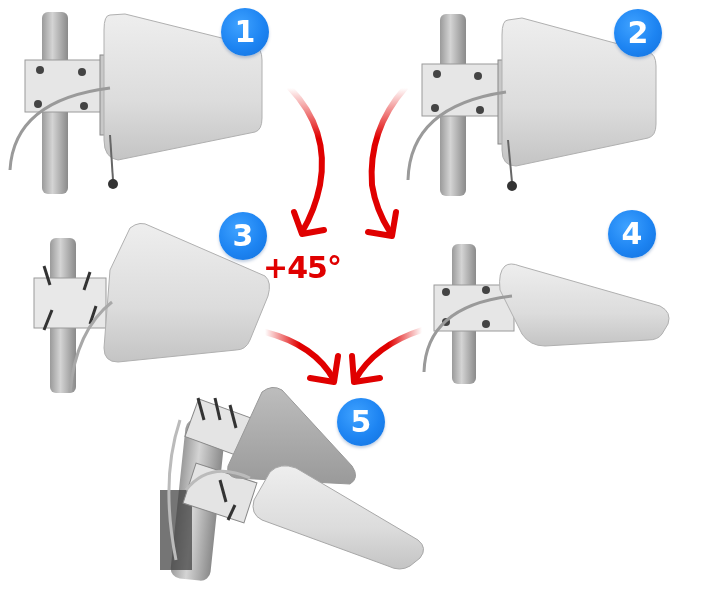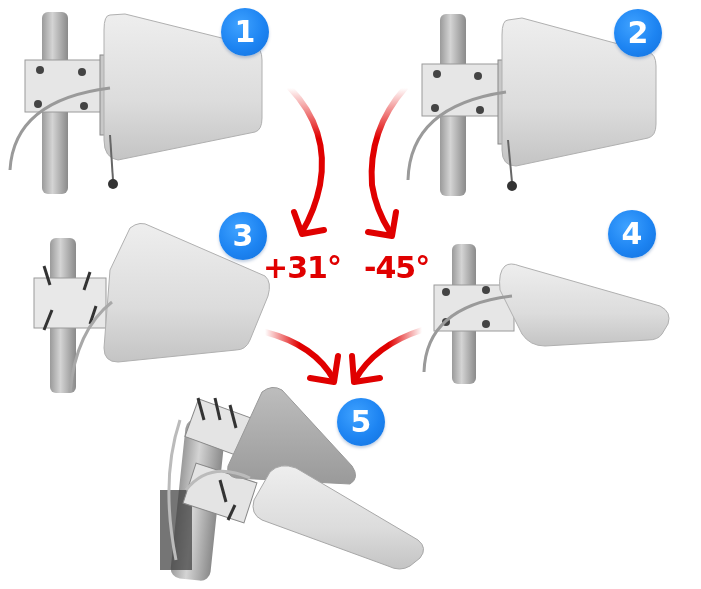--- a/index.html
+++ b/index.html
@@ -136,15 +136,14 @@
       <polyline points="352,356 354,382 380,378" fill="none" stroke="#e00000" stroke-width="6" stroke-linecap="round" stroke-linejoin="round"></polyline>
     </g>
   </svg>
 
   <div class="badge" style="left:221px;top:8px"><span>1</span></div>
   <div class="badge" style="left:614px;top:9px"><span>2</span></div>
   <div class="badge" style="left:219px;top:212px"><span>3</span></div>
   <div class="badge" style="left:608px;top:210px"><span>4</span></div>
   <div class="badge" style="left:337px;top:398px"><span>5</span></div>
 
-  <div class="angle" style="left:263px;top:250px">+31°</div>
-  <div class="angle" style="left:364px;top:250px">-45°</div>
+  <div class="angle" style="left:263px;top:250px">+45°</div>
 </div>
 
 </body></html>

